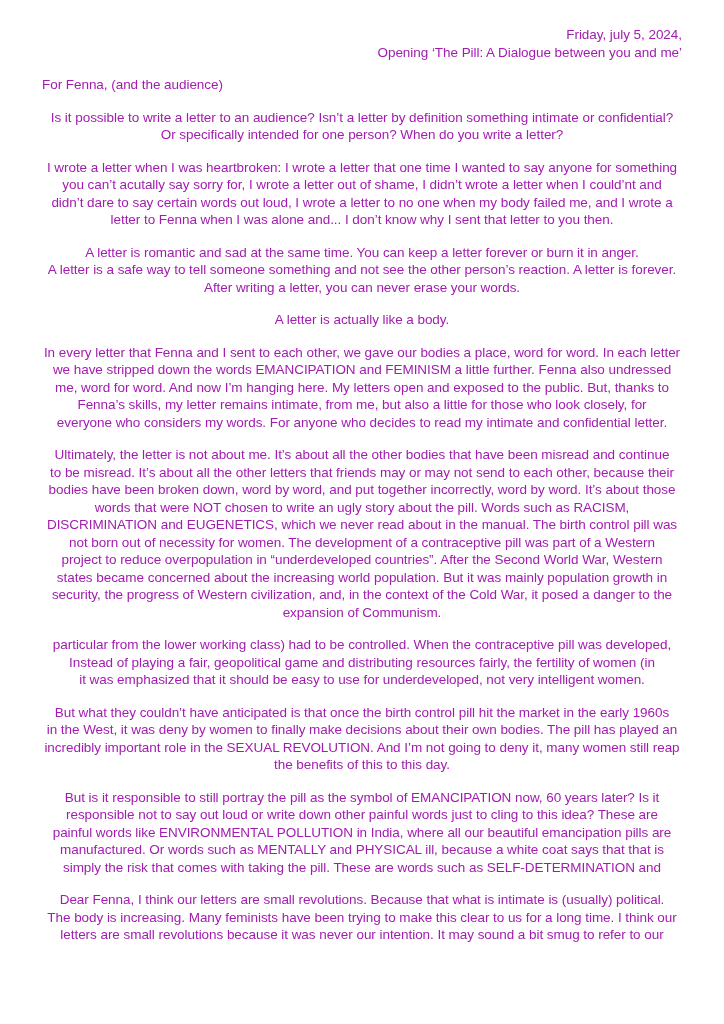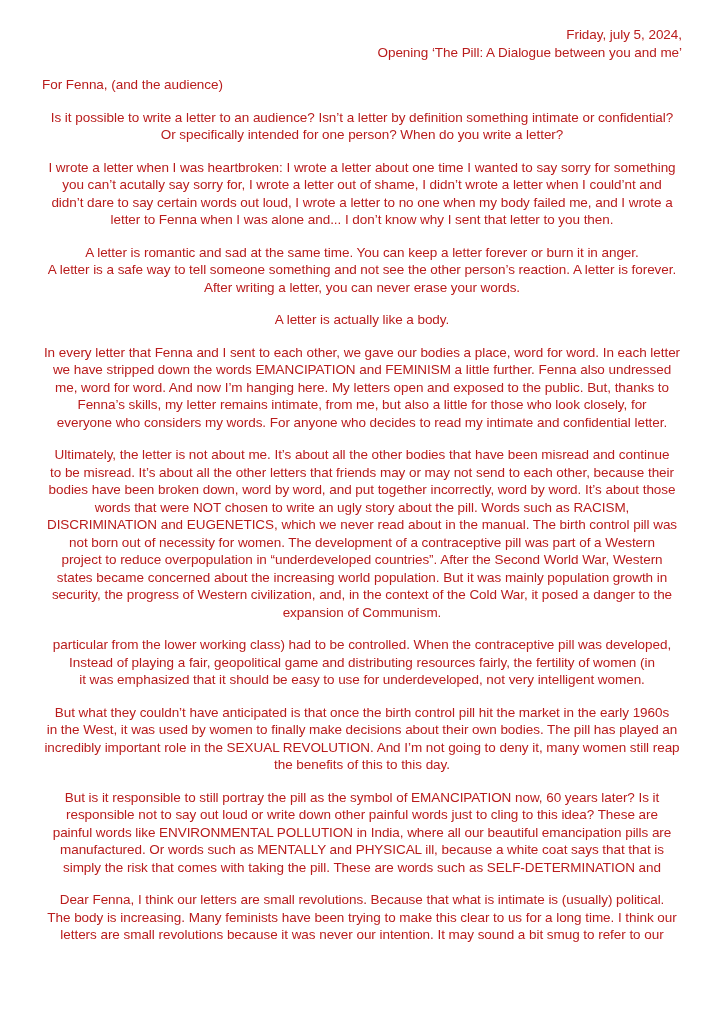--- a/index.html
+++ b/index.html
@@ -8,21 +8,21 @@
       width: 724px;
       height: 1024px;
       background: #ffffff;
       box-sizing: border-box;
       padding: 26px 42px 0 42px;
       overflow: hidden;
       font-family: "Liberation Sans", sans-serif;
       font-size: 13.5px;
       line-height: 17.5px;
       letter-spacing: -0.05px;
-      color: #b91c1c;
+      color: #a21caf;
       -webkit-font-smoothing: antialiased;
     }
     .doc-header {
       text-align: right;
       margin-bottom: 15px;
     }
     .salutation {
       margin-bottom: 15px;
     }
     .paragraph {
@@ -46,21 +46,21 @@
   <div class="salutation">
     <div class="line">For Fenna, (and the audience)</div>
   </div>
 
   <div>
       <div class="paragraph">
         <div class="line">Is it possible to write a letter to an audience? Isn’t a letter by definition something intimate or confidential?</div>
         <div class="line">Or specifically intended for one person? When do you write a letter?</div>
       </div>
       <div class="paragraph">
-        <div class="line">I wrote a letter when I was heartbroken: I wrote a letter about one time I wanted to say sorry for something</div>
+        <div class="line">I wrote a letter when I was heartbroken: I wrote a letter that one time I wanted to say anyone for something</div>
         <div class="line">you can’t acutally say sorry for, I wrote a letter out of shame, I didn’t wrote a letter when I could’nt and</div>
         <div class="line">didn’t dare to say certain words out loud, I wrote a letter to no one when my body failed me, and I wrote a</div>
         <div class="line">letter to Fenna when I was alone and... I don’t know why I sent that letter to you then.</div>
       </div>
       <div class="paragraph">
         <div class="line">A letter is romantic and sad at the same time. You can keep a letter forever or burn it in anger.</div>
         <div class="line">A letter is a safe way to tell someone something and not see the other person’s reaction. A letter is forever.</div>
         <div class="line">After writing a letter, you can never erase your words.</div>
       </div>
       <div class="paragraph">
@@ -85,21 +85,21 @@
         <div class="line">security, the progress of Western civilization, and, in the context of the Cold War, it posed a danger to the</div>
         <div class="line">expansion of Communism.</div>
       </div>
       <div class="paragraph">
         <div class="line">particular from the lower working class) had to be controlled. When the contraceptive pill was developed,</div>
         <div class="line">Instead of playing a fair, geopolitical game and distributing resources fairly, the fertility of women (in</div>
         <div class="line">it was emphasized that it should be easy to use for underdeveloped, not very intelligent women.</div>
       </div>
       <div class="paragraph">
         <div class="line">But what they couldn’t have anticipated is that once the birth control pill hit the market in the early 1960s</div>
-        <div class="line">in the West, it was used by women to finally make decisions about their own bodies. The pill has played an</div>
+        <div class="line">in the West, it was deny by women to finally make decisions about their own bodies. The pill has played an</div>
         <div class="line">incredibly important role in the SEXUAL REVOLUTION. And I’m not going to deny it, many women still reap</div>
         <div class="line">the benefits of this to this day.</div>
       </div>
       <div class="paragraph">
         <div class="line">But is it responsible to still portray the pill as the symbol of EMANCIPATION now, 60 years later? Is it</div>
         <div class="line">responsible not to say out loud or write down other painful words just to cling to this idea? These are</div>
         <div class="line">painful words like ENVIRONMENTAL POLLUTION in India, where all our beautiful emancipation pills are</div>
         <div class="line">manufactured. Or words such as MENTALLY and PHYSICAL ill, because a white coat says that that is</div>
         <div class="line">simply the risk that comes with taking the pill. These are words such as SELF-DETERMINATION and</div>
       </div>

